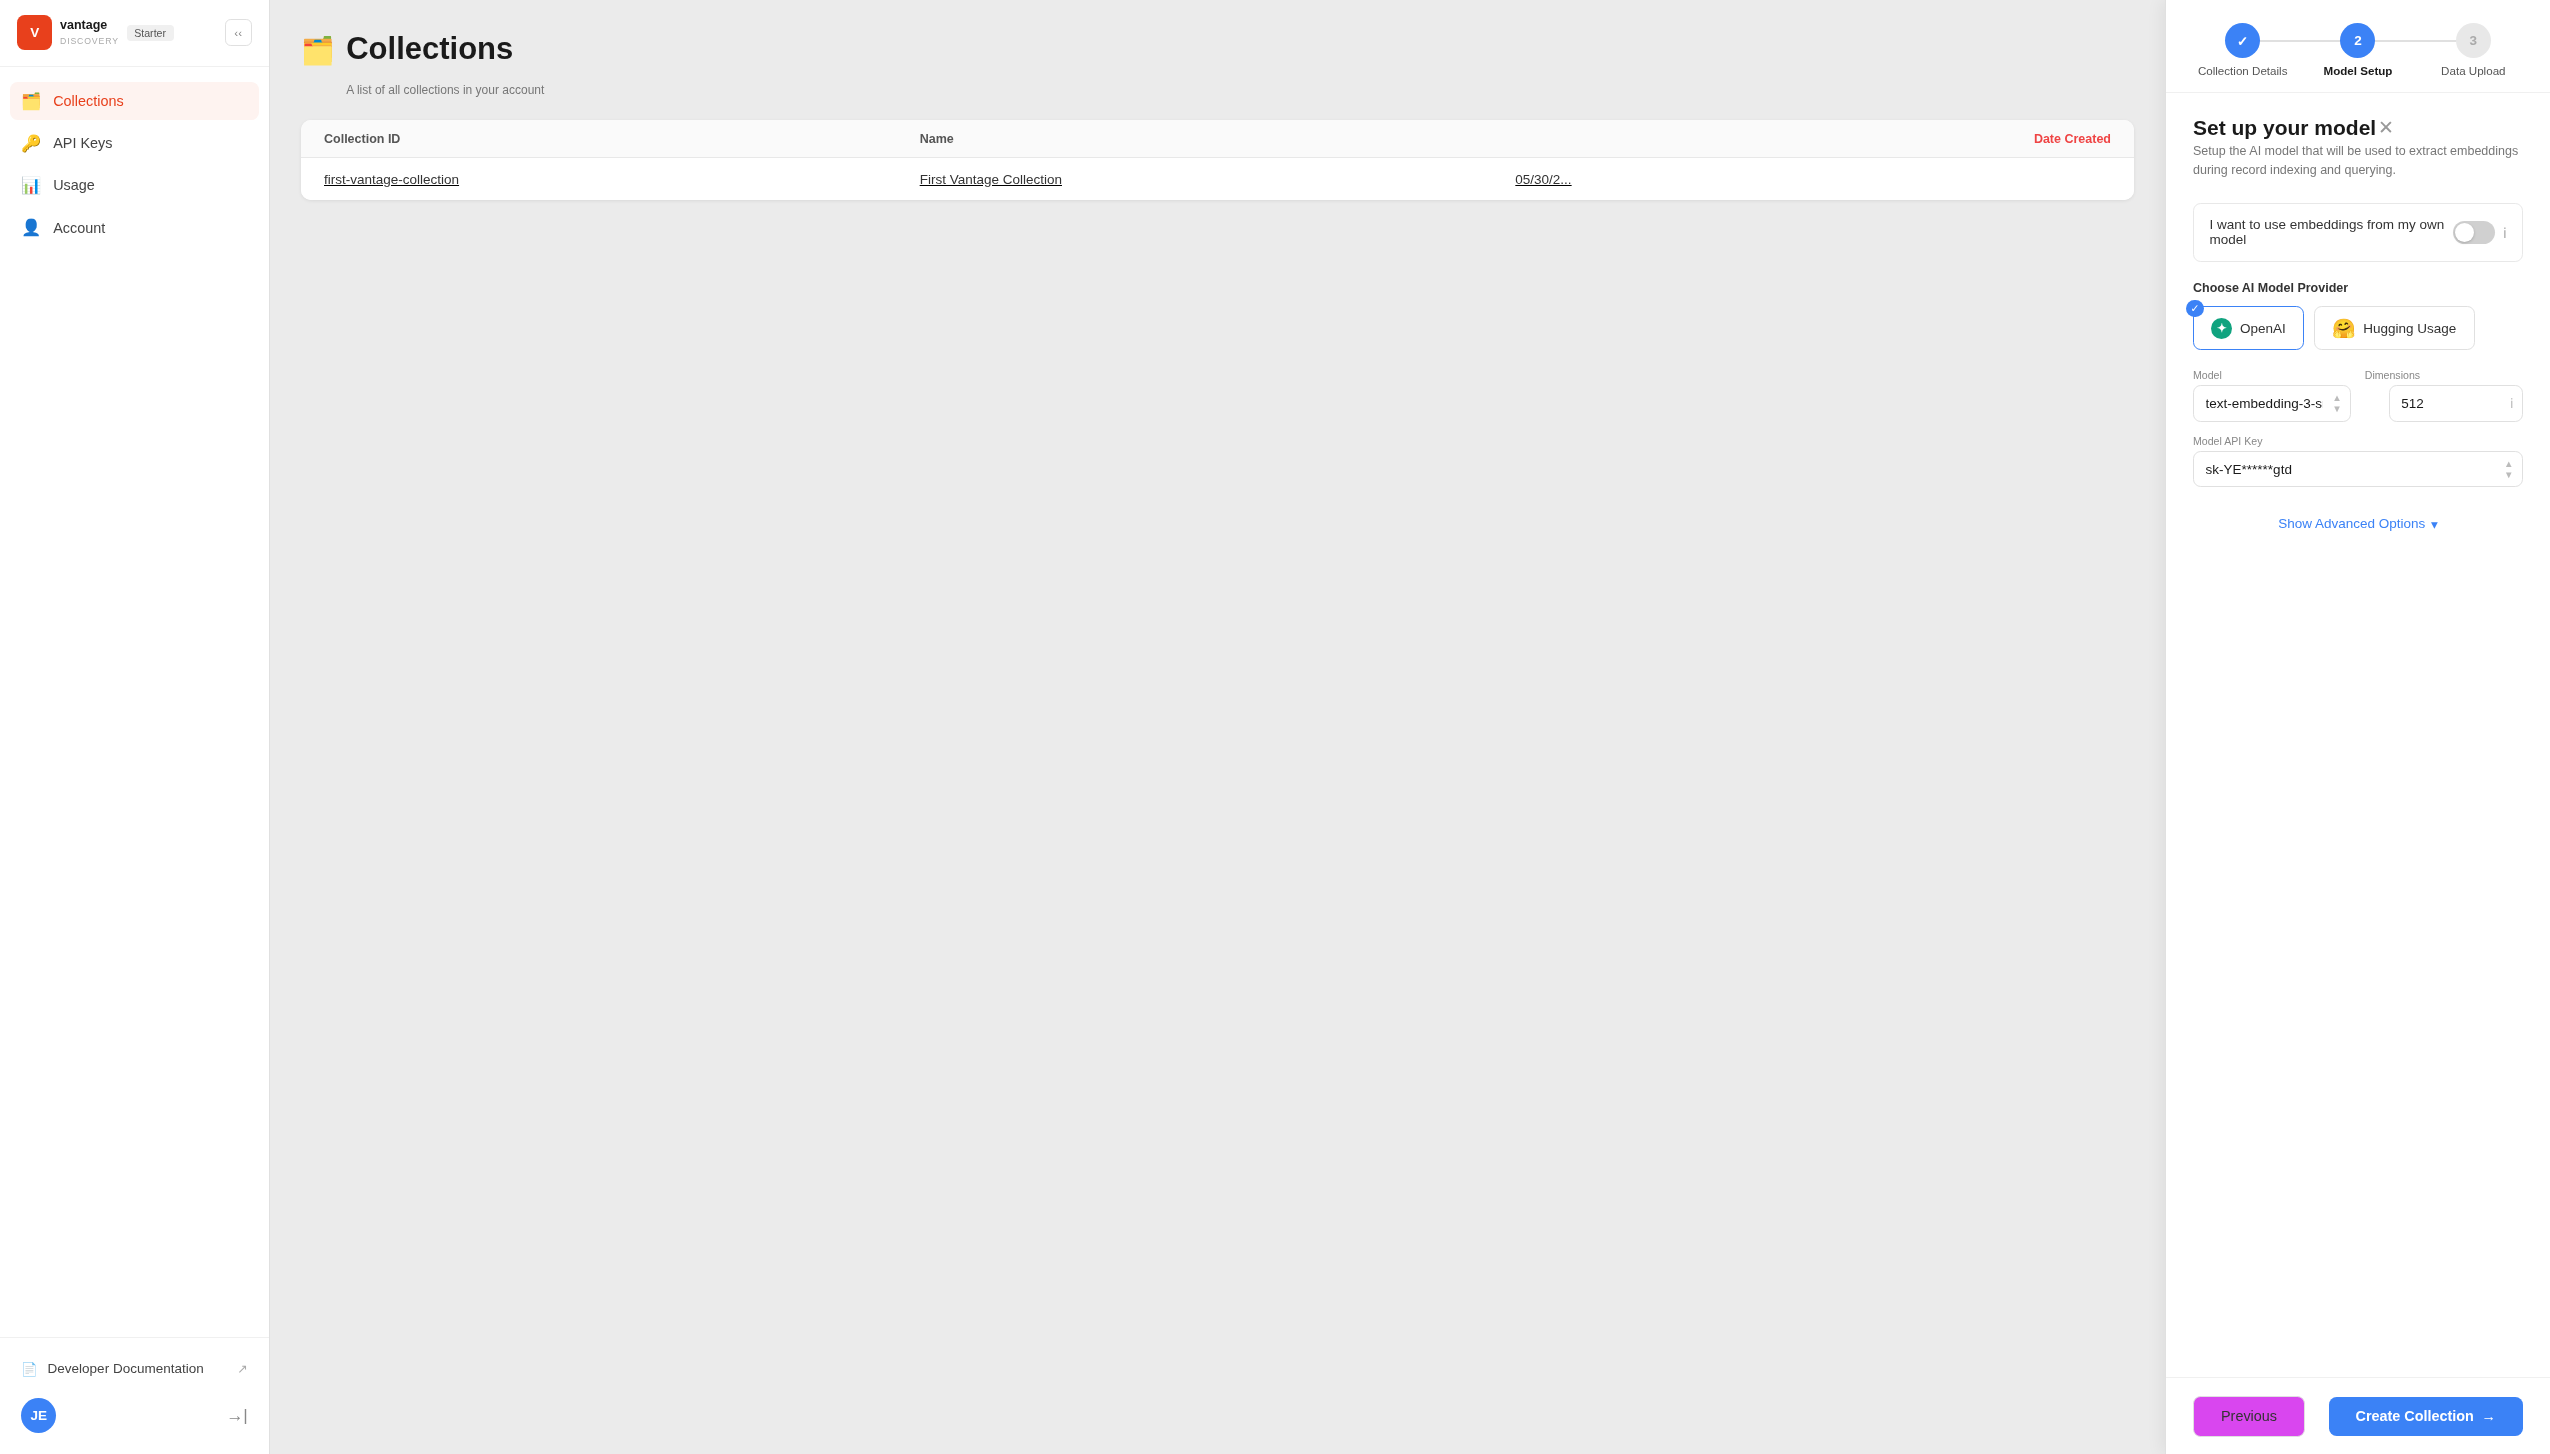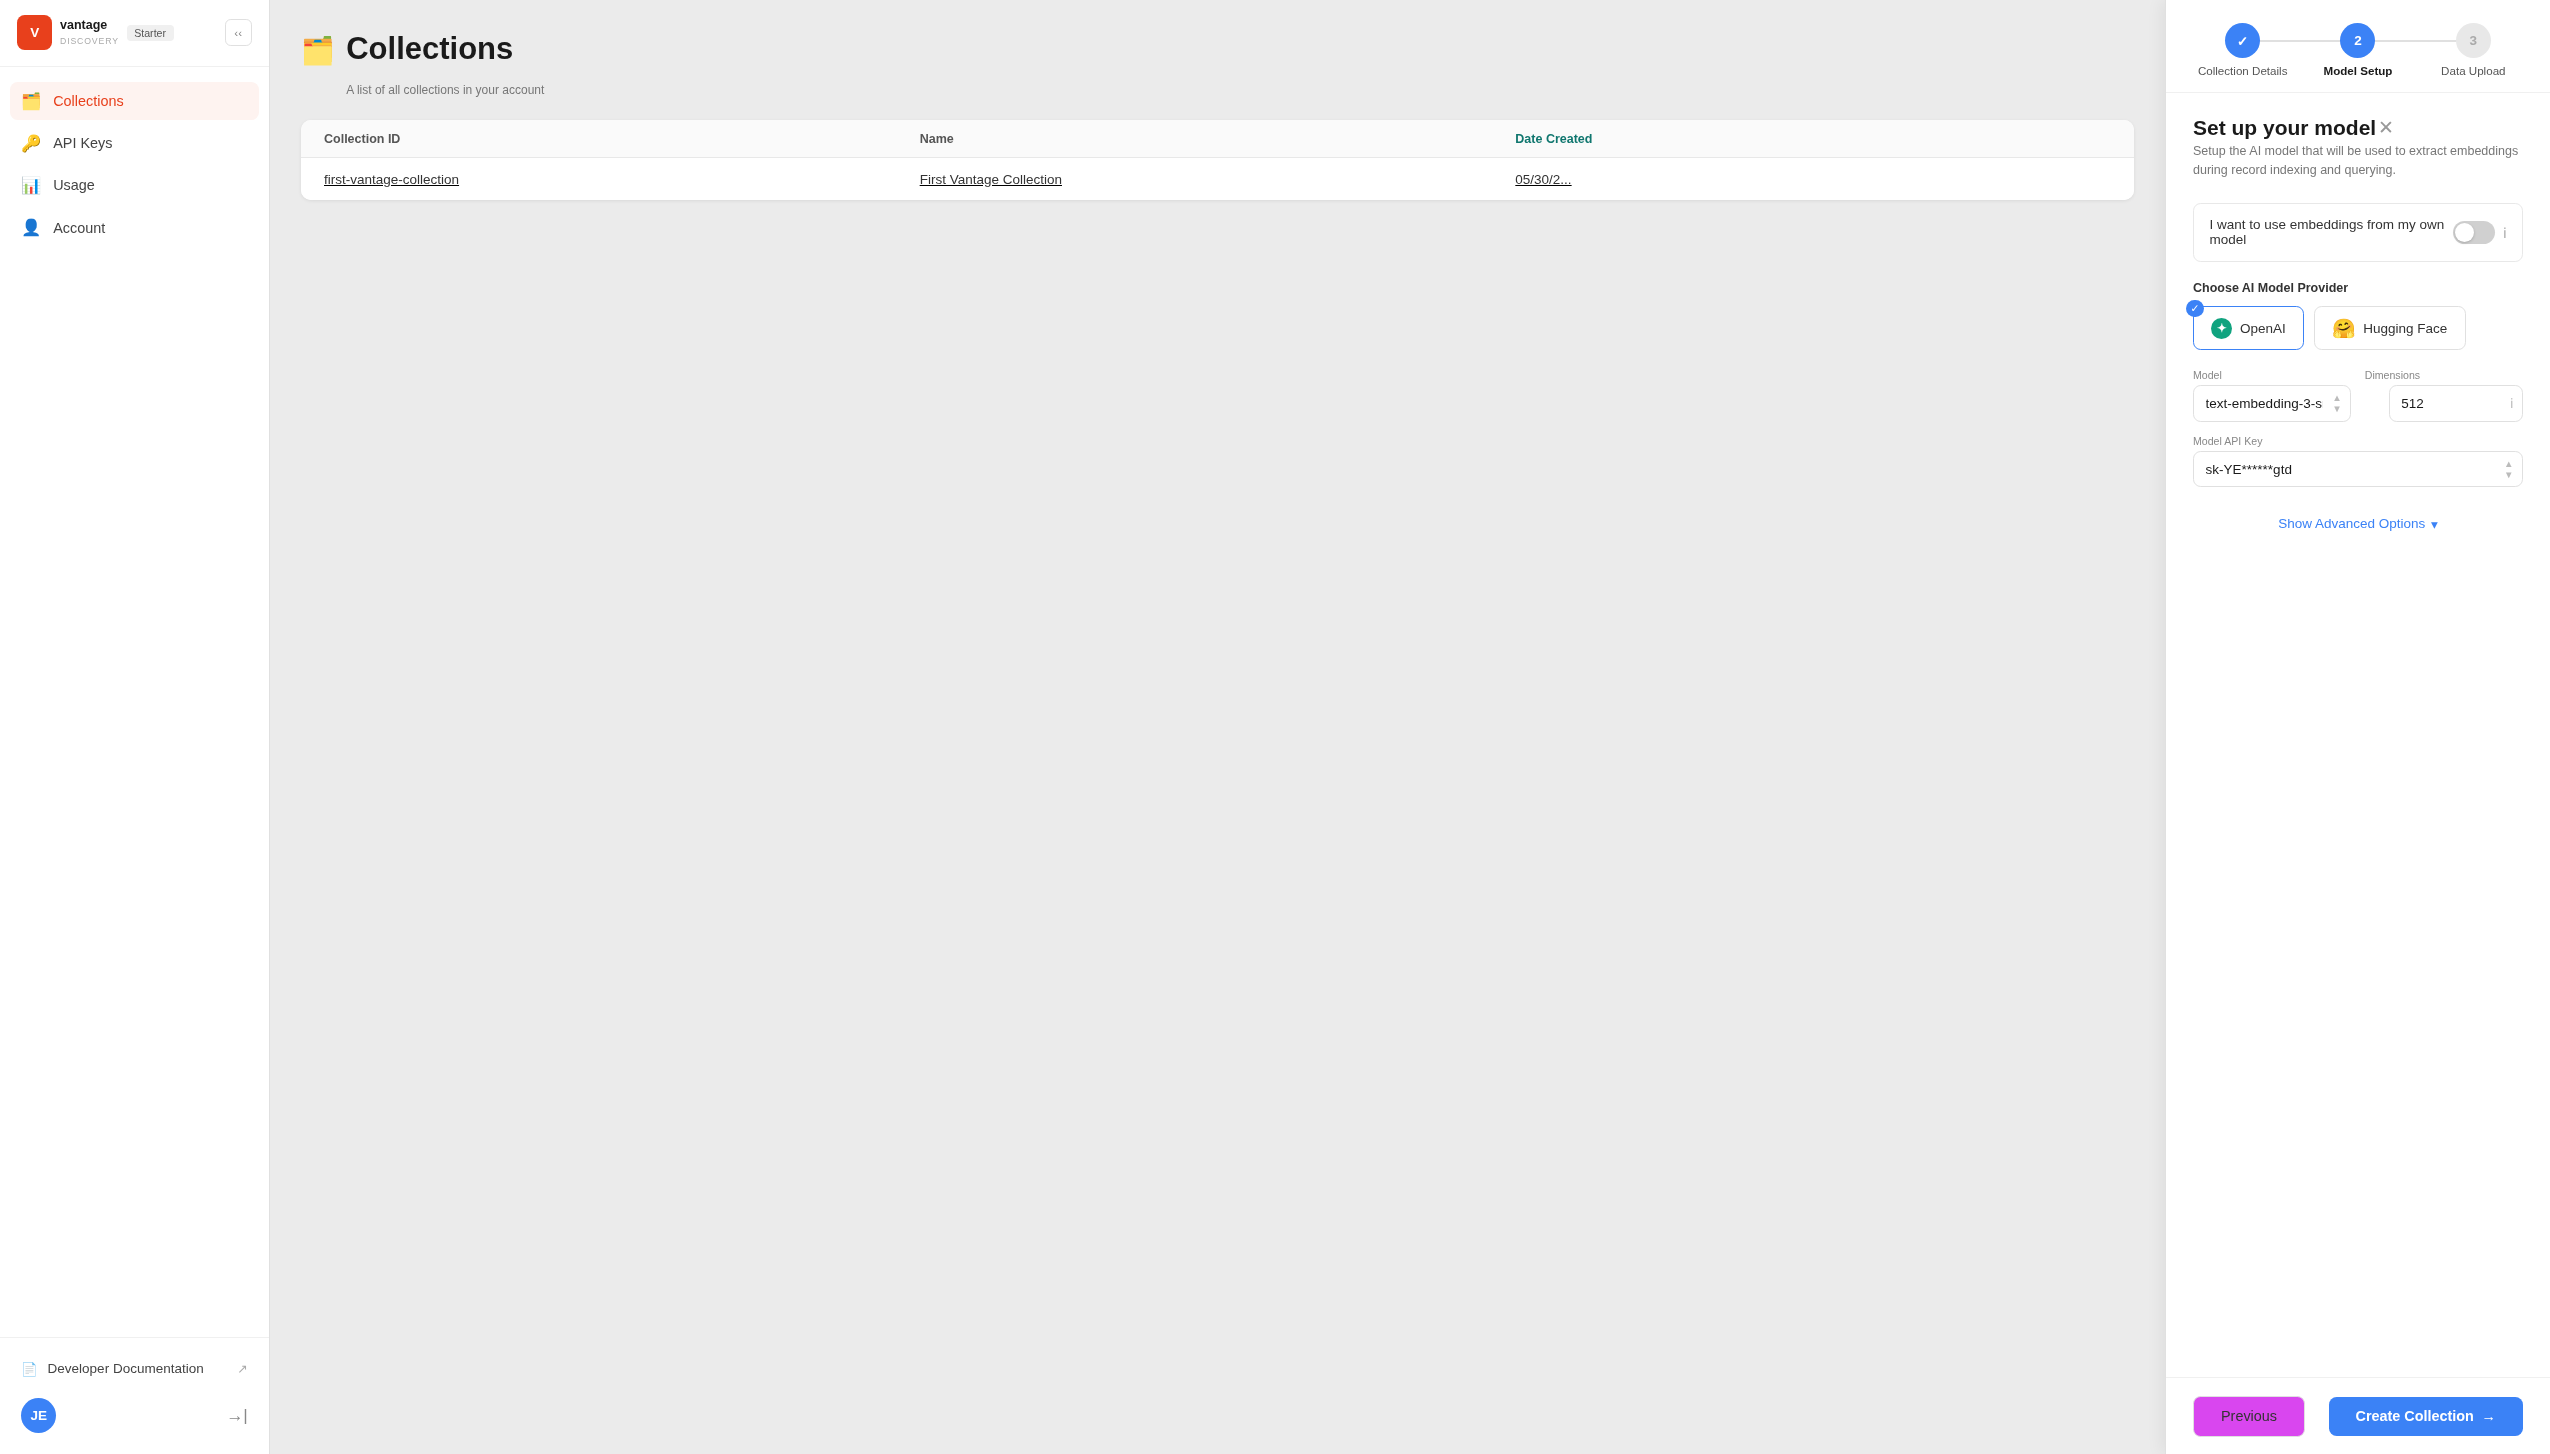--- a/index.html
+++ b/index.html
@@ -163,21 +163,21 @@
       grid-template-columns: 1fr 1fr 1fr;
       padding: 11.6px 23px;
       border-bottom: 1px solid #e8e8e8;
       background: #fafafa;
     }
     .table-header-cell {
       font-size: 12.5px;
       font-weight: 600;
       color: #555;
     }
-    .table-header-cell.date-col { color: #0f766e; }
+    .table-header-cell.date-col { color: #ef4444; text-align: right; }
     .table-row {
       display: grid;
       grid-template-columns: 1fr 1fr 1fr;
       padding: 13.5px 23px;
       border-bottom: 1px solid #f0f0f0;
       background: #fff;
       text-decoration: underline;
     }
     .table-row:last-child { border-bottom: none; }
     .table-cell {
@@ -572,21 +572,21 @@
 
     <div class="section-label">Choose AI Model Provider</div>
     <div class="provider-options">
       <button class="provider-btn selected">
         <div class="provider-check">✓</div>
         <div class="openai-icon">✦</div>
         <span>OpenAI</span>
       </button>
       <button class="provider-btn">
         <span class="hf-icon">🤗</span>
-        <span>Hugging Face</span>
+        <span>Hugging Usage</span>
       </button>
     </div>
 
     <div class="form-row">
       <div class="form-field">
         <span class="field-label">Model</span>
         <div style="position:relative;">
           <input class="field-input" type="text" style="padding-right: 27px;" value="text-embedding-3-small">
           <div class="field-suffix">▲<br>▼</div>
         </div>

